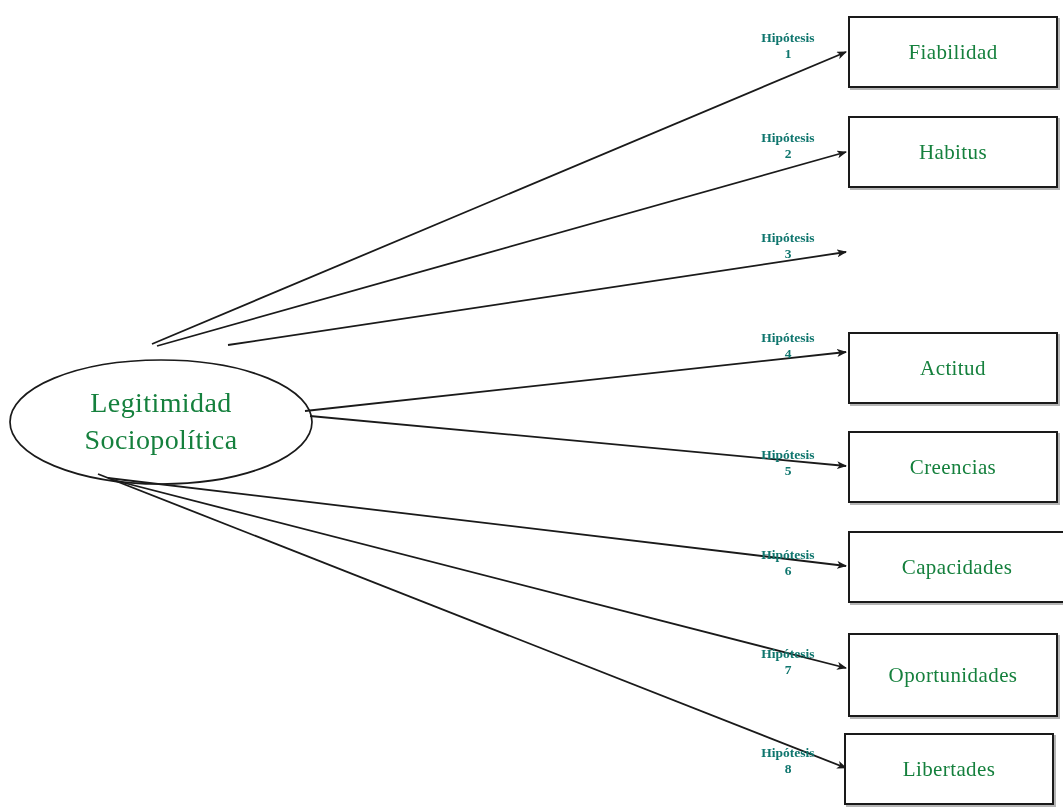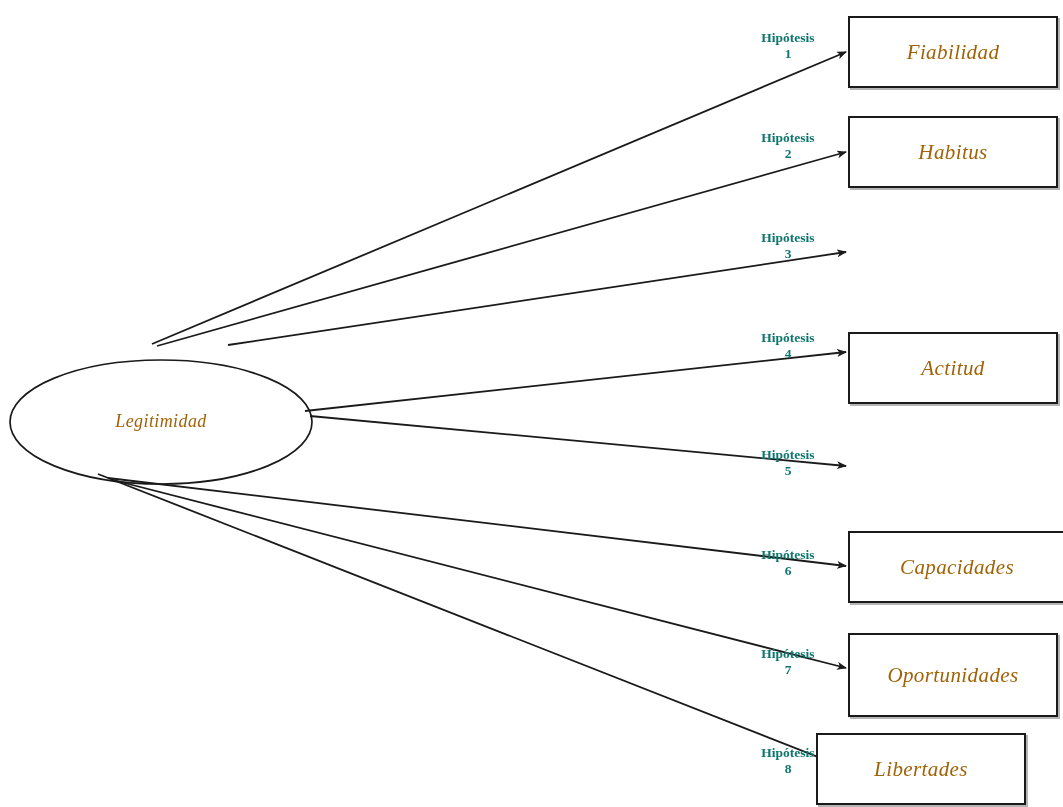--- a/index.html
+++ b/index.html
@@ -30,39 +30,38 @@
     border: 2px solid #1a1a1a;
     background: #ffffff;
     display: flex;
     align-items: center;
     justify-content: center;
     box-shadow: 2px 2px 0 rgba(120,120,120,0.55);
   }
   .node-label {
     font-family: "Liberation Serif", "DejaVu Serif", serif;
     font-size: 21px;
-    color: #a16207;
+    color: #15803d;
     letter-spacing: 0.4px;
     white-space: nowrap;
-    font-style: italic;
   }
   #central-node {
     position: absolute;
     box-sizing: border-box;
     border: 1.6px solid #1a1a1a;
     border-radius: 50%;
     background: transparent;
     display: flex;
     flex-direction: column;
     align-items: center;
     justify-content: center;
     z-index: 3;
   }
   #central-node .node-label {
-    font-size: 18px;
+    font-size: 28px;
     line-height: 1.32;
     text-align: left;
   }
   .edge-label {
     position: absolute;
     font-family: "Liberation Serif", "DejaVu Serif", serif;
     font-size: 13.5px;
     font-weight: bold;
     color: #0f766e;
     text-align: center;
@@ -95,45 +94,49 @@
     <line x1="228" y1="345" x2="846" y2="252" stroke="#1a1a1a" stroke-width="1.8" marker-end="url(#arrowhead)"></line>
     <line x1="305" y1="411" x2="846" y2="352" stroke="#1a1a1a" stroke-width="1.8" marker-end="url(#arrowhead)"></line>
     <line x1="310" y1="416" x2="846" y2="466" stroke="#1a1a1a" stroke-width="1.8" marker-end="url(#arrowhead)"></line>
     <line x1="108" y1="478" x2="846" y2="566" stroke="#1a1a1a" stroke-width="1.8" marker-end="url(#arrowhead)"></line>
     <line x1="113" y1="480" x2="846" y2="668" stroke="#1a1a1a" stroke-width="1.8" marker-end="url(#arrowhead)"></line>
     <line x1="98" y1="474" x2="846" y2="768" stroke="#1a1a1a" stroke-width="1.8" marker-end="url(#arrowhead)"></line>
   </svg>
 
   <div id="central-node" style="left:10px; top:360px; width:302px; height:124px; border:none;">
     <span class="node-label">Legitimidad</span>
+    <span class="node-label">Sociopolítica</span>
   </div>
 
   <div class="node-box" style="left:848px; top:16px; width:210px; height:72px;">
     <span class="node-label">Fiabilidad</span>
   </div>
 
   <div class="node-box" style="left:848px; top:116px; width:210px; height:72px;">
     <span class="node-label">Habitus</span>
   </div>
 
 
   <div class="node-box" style="left:848px; top:332px; width:210px; height:72px;">
     <span class="node-label">Actitud</span>
   </div>
 
+  <div class="node-box" style="left:848px; top:431px; width:210px; height:72px;">
+    <span class="node-label">Creencias</span>
+  </div>
 
   <div class="node-box" style="left:848px; top:531px; width:218px; height:72px;">
     <span class="node-label">Capacidades</span>
   </div>
 
   <div class="node-box" style="left:848px; top:633px; width:210px; height:84px;">
     <span class="node-label">Oportunidades</span>
   </div>
 
-  <div class="node-box" style="left:816px; top:733px; width:210px; height:72px;text-align:right;">
+  <div class="node-box" style="left:844px; top:733px; width:210px; height:72px;text-align:right;">
     <span class="node-label">Libertades</span>
   </div>
 
   <div class="edge-label" style="left:746px; top:30px; width:84px;">
     <span>Hipótesis</span>
     <span class="num">1</span>
   </div>
 
   <div class="edge-label" style="left:746px; top:130px; width:84px;">
     <span>Hipótesis</span>

